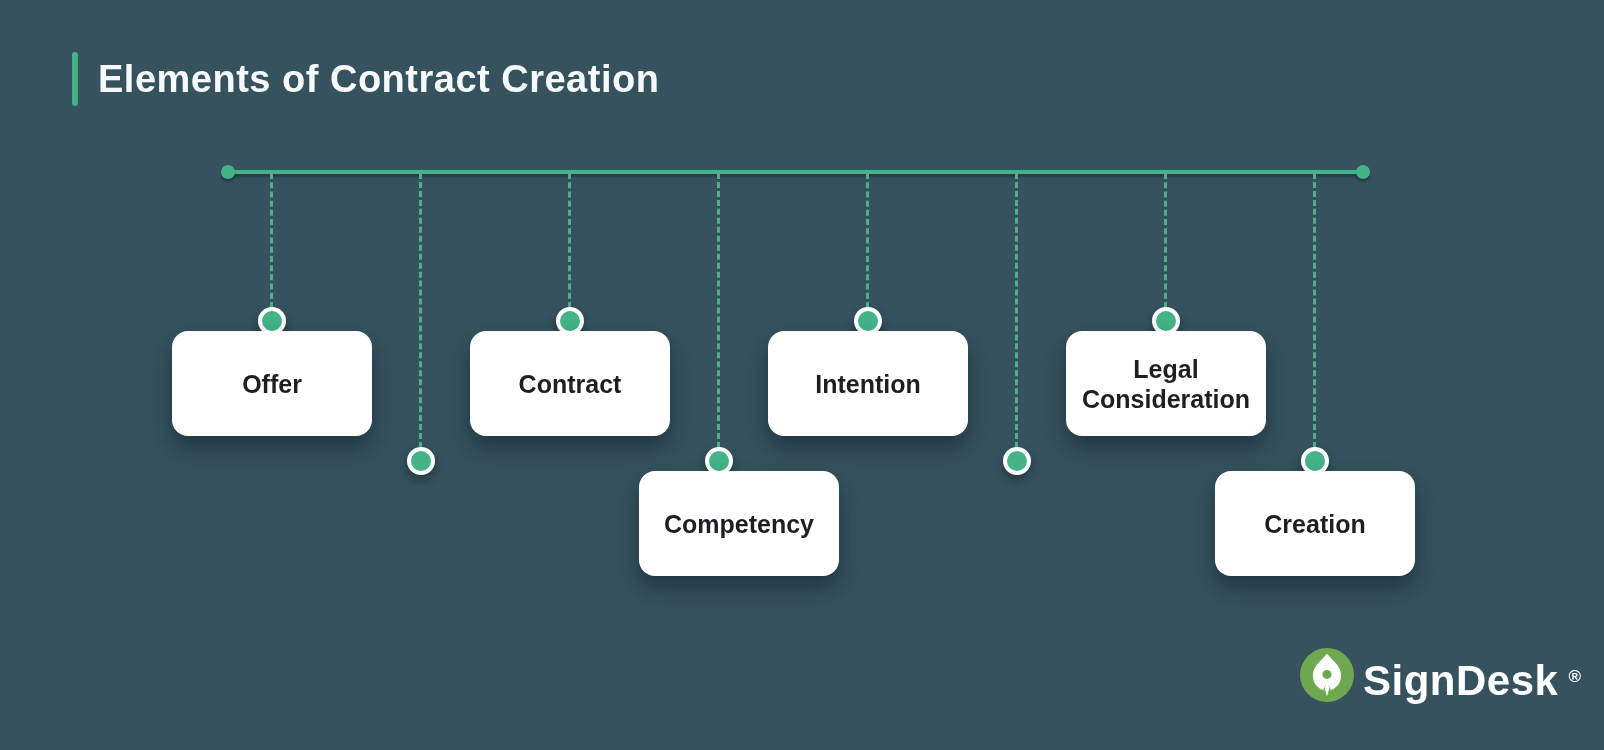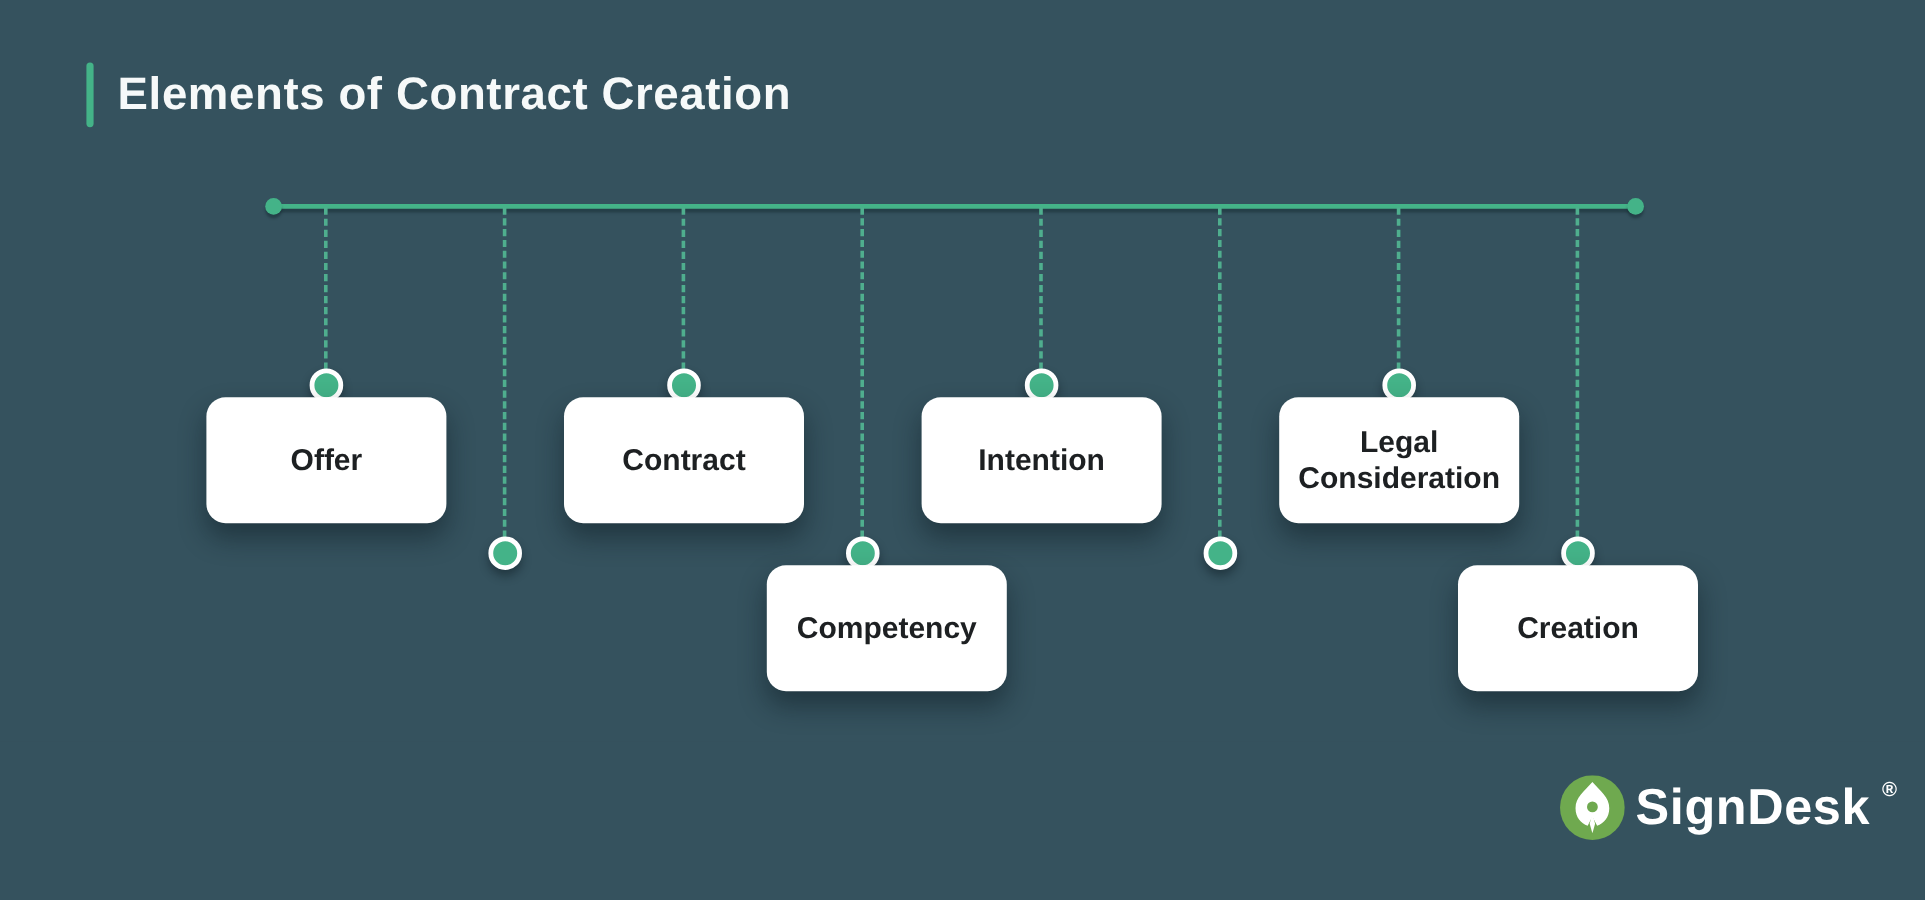--- a/index.html
+++ b/index.html
@@ -67,21 +67,21 @@
     display:flex;align-items:center;justify-content:center;
     text-align:center;
   }
   .card-label{
     font-size:25px;font-weight:600;color:var(--card-text);
     line-height:1.2;white-space:pre-line;
   }
   
   .logo{
     position:absolute;left:1300px;top:644px;height:58px;
-    display:flex;align-items:center;gap:9px;
+    display:flex;align-items:flex-end;gap:9px;
   }
   .logo-mark{width:54px;height:54px;flex:0 0 auto;}
   .logo-text{
     font-size:42px;font-weight:700;color:#ffffff;
     letter-spacing:.5px;line-height:1;
   }
   .logo-trademark{
     font-size:17px;font-weight:700;color:#ffffff;
     position:relative;top:-15px;left:1px;
   }

